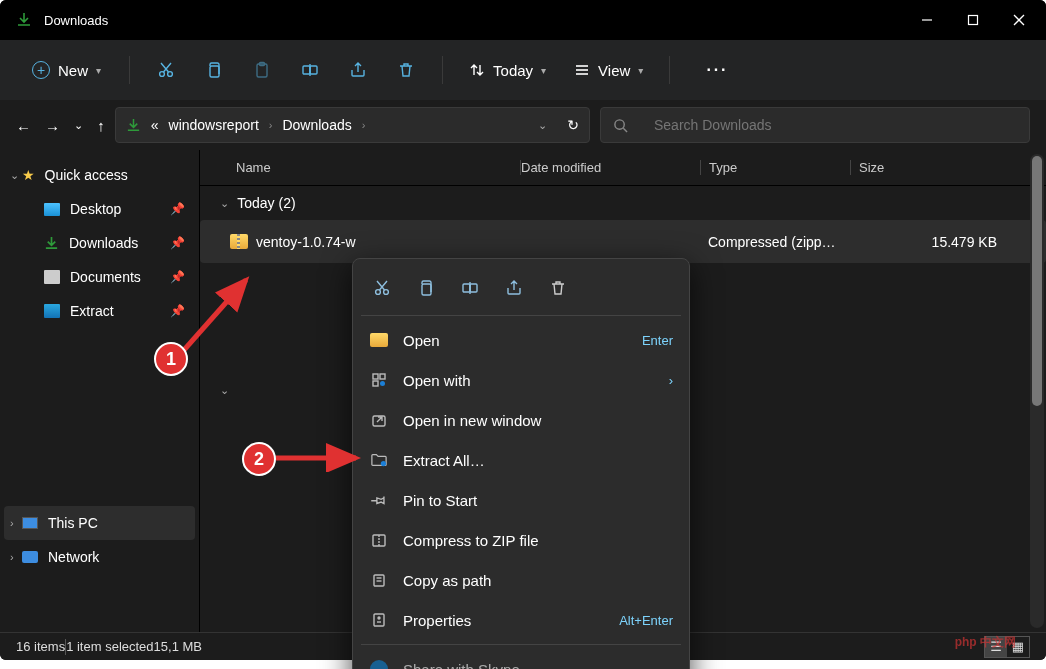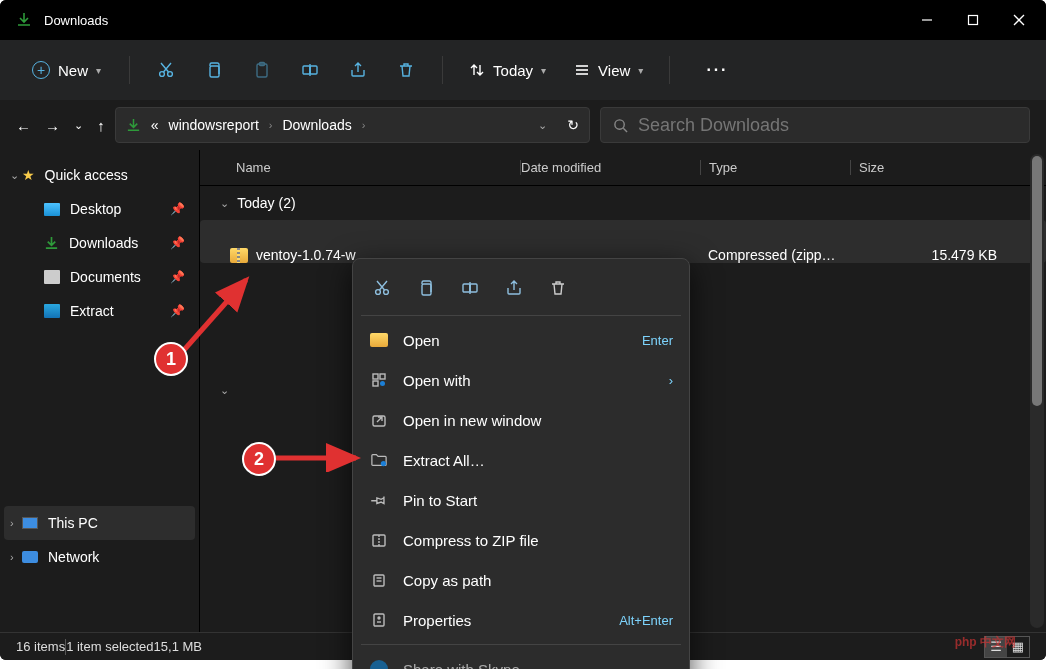--- a/index.html
+++ b/index.html
@@ -57,21 +57,21 @@
   
   
   .main { flex: 1; display: flex; flex-direction: column; background: #1c1c1c; position: relative; }
   .columns { height: 36px; display: flex; align-items: center; font-size: 13px; color: #ccc; border-bottom: 1px solid #000;}
   .col-name { width: 320px; padding-left: 36px; }
   .col-date { width: 180px; border-left:1px solid #444; padding-left:0;}
   .col-type { width: 150px; border-left:1px solid #444; padding-left:8px;}
   .col-size { flex:1; border-left:1px solid #444; padding-left:8px;}
   .group-hdr { height: 34px; display: flex; align-items: center; padding-left: 20px; gap: 8px; font-size: 14px; color: #fff; }
   .group-hdr .chev { color:#aaa; font-size:11px;}
-  .row { height: 43px; display: flex; align-items: flex-end; font-size: 14px; color: #fff; }
+  .row { height: 43px; display: flex; align-items: center; font-size: 14px; color: #fff; }
   .row.sel { background: #2d2d2d; border-radius:4px;}
   .row .c-name { width: 320px; padding-left: 30px; display:flex; align-items:center; gap:8px; white-space:nowrap; overflow:hidden;}
   .row .c-date { width: 180px; padding-left:8px;}
   .row .c-type { width: 150px; padding-left:8px; white-space:nowrap; overflow:hidden; text-overflow:ellipsis;}
   .row .c-size { flex:1; padding-left:8px; text-align:right; padding-right:49px;}
   .zip-icon{width:18px;height:15px;background:linear-gradient(#ffd968,#e8a93a);border-radius:2px;position:relative;}
   .zip-icon::after{content:'';position:absolute;left:7px;top:0;width:3px;height:100%;background:repeating-linear-gradient(#888 0 2px,#ffd968 2px 4px);}
   
   .scroll-track{position:absolute;right:2px;top:4px;bottom:4px;width:14px;background:#2a2a2a;border-radius:7px;}
   .scroll-thumb{position:absolute;left:2px;right:2px;top:2px;height:250px;background:#777;border-radius:5px;}
@@ -224,21 +224,21 @@
       <span style="color:#aaa;font-size:11px;">⌄</span>
       <span style="margin-left:10px;">↻</span>
     </div>
     <div class="search-box">
       <span>
           <svg width="15" height="15" viewBox="0 0 16 16" fill="none" stroke="#888" stroke-width="1.5">
             <circle cx="7" cy="7" r="5"></circle>
             <line x1="11" y1="11" x2="15" y2="15"></line>
           </svg>
         </span>
-      <input style="background: none; border: none; outline: none; color: rgb(255, 255, 255); flex: 1 1 0%; font-size: 18px;" placeholder="Search Downloads">
+      <input style="background: none; border: none; outline: none; color: rgb(255, 255, 255); flex: 1 1 0%; font-size: 14px; margin-left: 16px;" placeholder="Search Downloads">
     </div>
   </div>
 
   <div class="body">
 
     <div class="sidebar">
       <div class="side-item">
         <span class="chev-exp">⌄</span>
         <span class="star">★</span>
         <span>Quick access</span>

